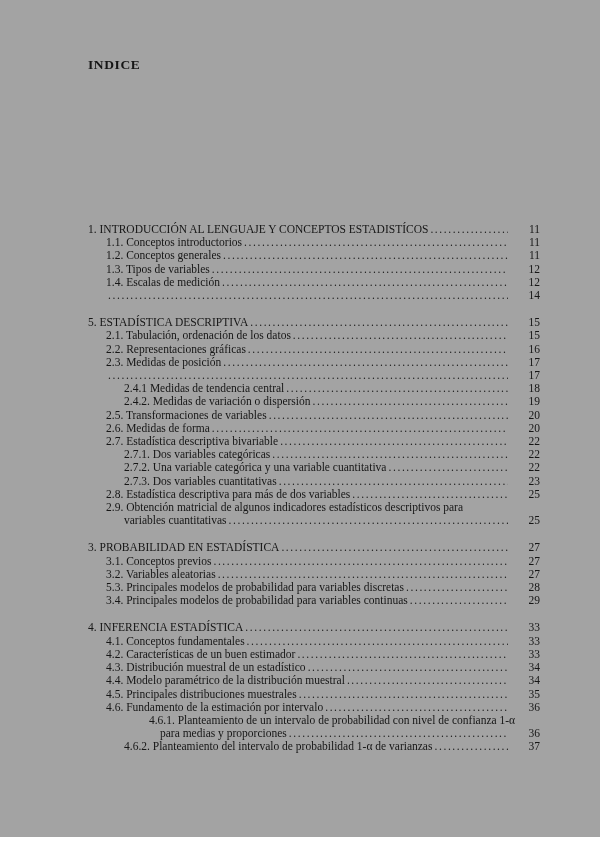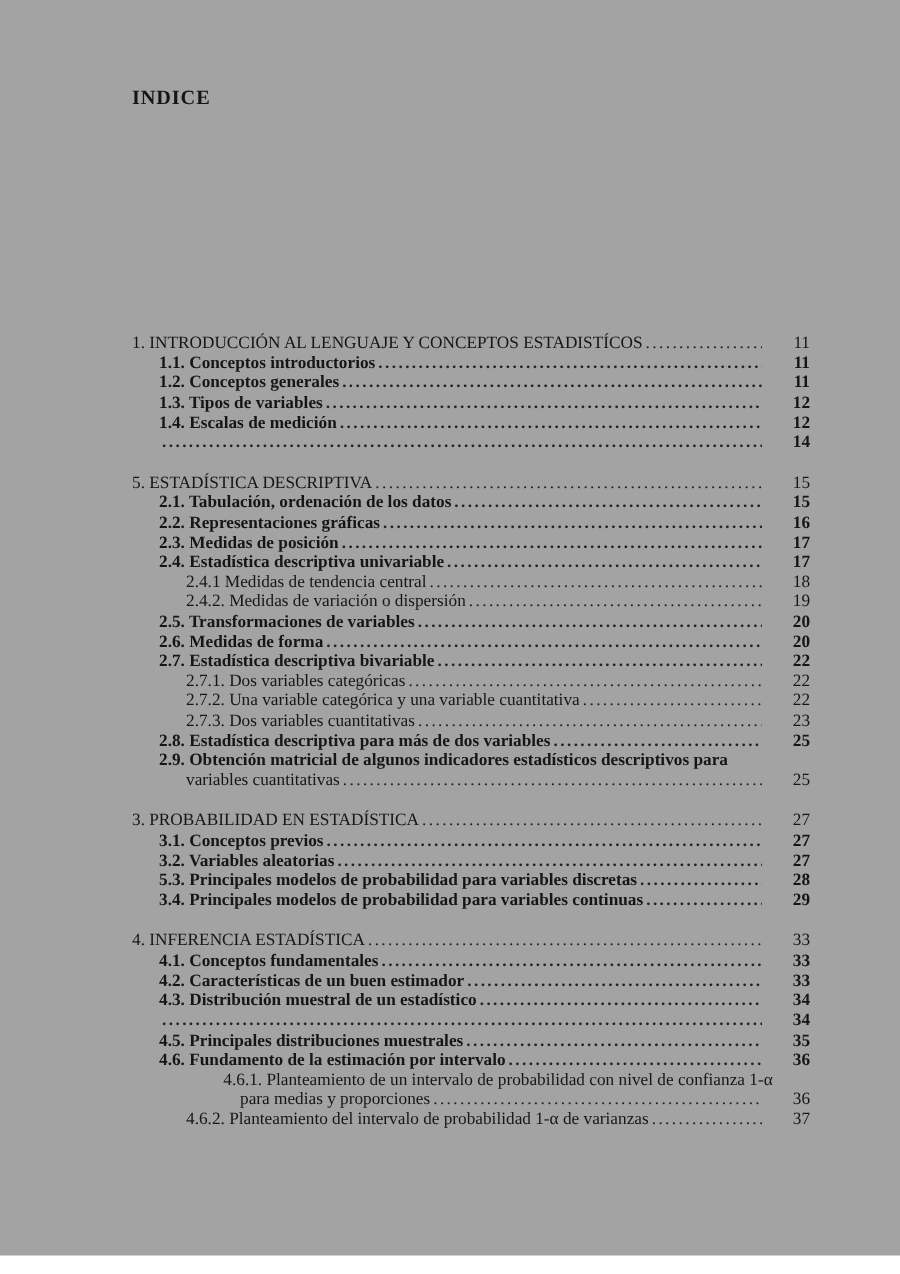--- a/index.html
+++ b/index.html
@@ -27,21 +27,21 @@
     font-size: 11.5px;
     line-height: 13.2px;
   }
   .row {
     display: flex;
     align-items: baseline;
     line-height: 13.2px;
   }
   .row.gap { margin-top: 14px; }
   .indent-0 { padding-left: 0; }
-  .indent-1 { padding-left: 18px; font-weight: bold; }
+  .indent-1 { padding-left: 18px; }
   .indent-2 { padding-left: 36px; justify-content: center; }
   .indent-3 { padding-left: 72px; font-family: Liberation Serif, serif; }
   .label { white-space: nowrap; }
   .dots {
     flex: 1;
     overflow: hidden;
     white-space: nowrap;
     margin: 0 2px;
     min-width: 6px;
   }
@@ -102,21 +102,20 @@
         <span class="label">2.2. Representaciones gráficas</span>
         <span class="dots"></span>
         <span class="page-num">16</span>
       </div>
       <div class="row indent-1">
         <span class="label">2.3. Medidas de posición</span>
         <span class="dots"></span>
         <span class="page-num">17</span>
       </div>
       <div class="row indent-1">
-        <span class="label">2.4. Estadística descriptiva univariable</span>
         <span class="dots"></span>
         <span class="page-num">17</span>
       </div>
       <div class="row indent-2">
         <span class="label">2.4.1 Medidas de tendencia central</span>
         <span class="dots"></span>
         <span class="page-num">18</span>
       </div>
       <div class="row indent-2">
         <span class="label">2.4.2. Medidas de variación o dispersión</span>
@@ -205,20 +204,21 @@
         <span class="label">4.2. Características de un buen estimador</span>
         <span class="dots"></span>
         <span class="page-num">33</span>
       </div>
       <div class="row indent-1">
         <span class="label">4.3. Distribución muestral de un estadístico</span>
         <span class="dots"></span>
         <span class="page-num">34</span>
       </div>
       <div class="row indent-1">
+        <span class="label">4.4. Modelo paramétrico de la distribución muestral</span>
         <span class="dots"></span>
         <span class="page-num">34</span>
       </div>
       <div class="row indent-1">
         <span class="label">4.5. Principales distribuciones muestrales</span>
         <span class="dots"></span>
         <span class="page-num">35</span>
       </div>
       <div class="row indent-1">
         <span class="label">4.6. Fundamento de la estimación por intervalo</span>

